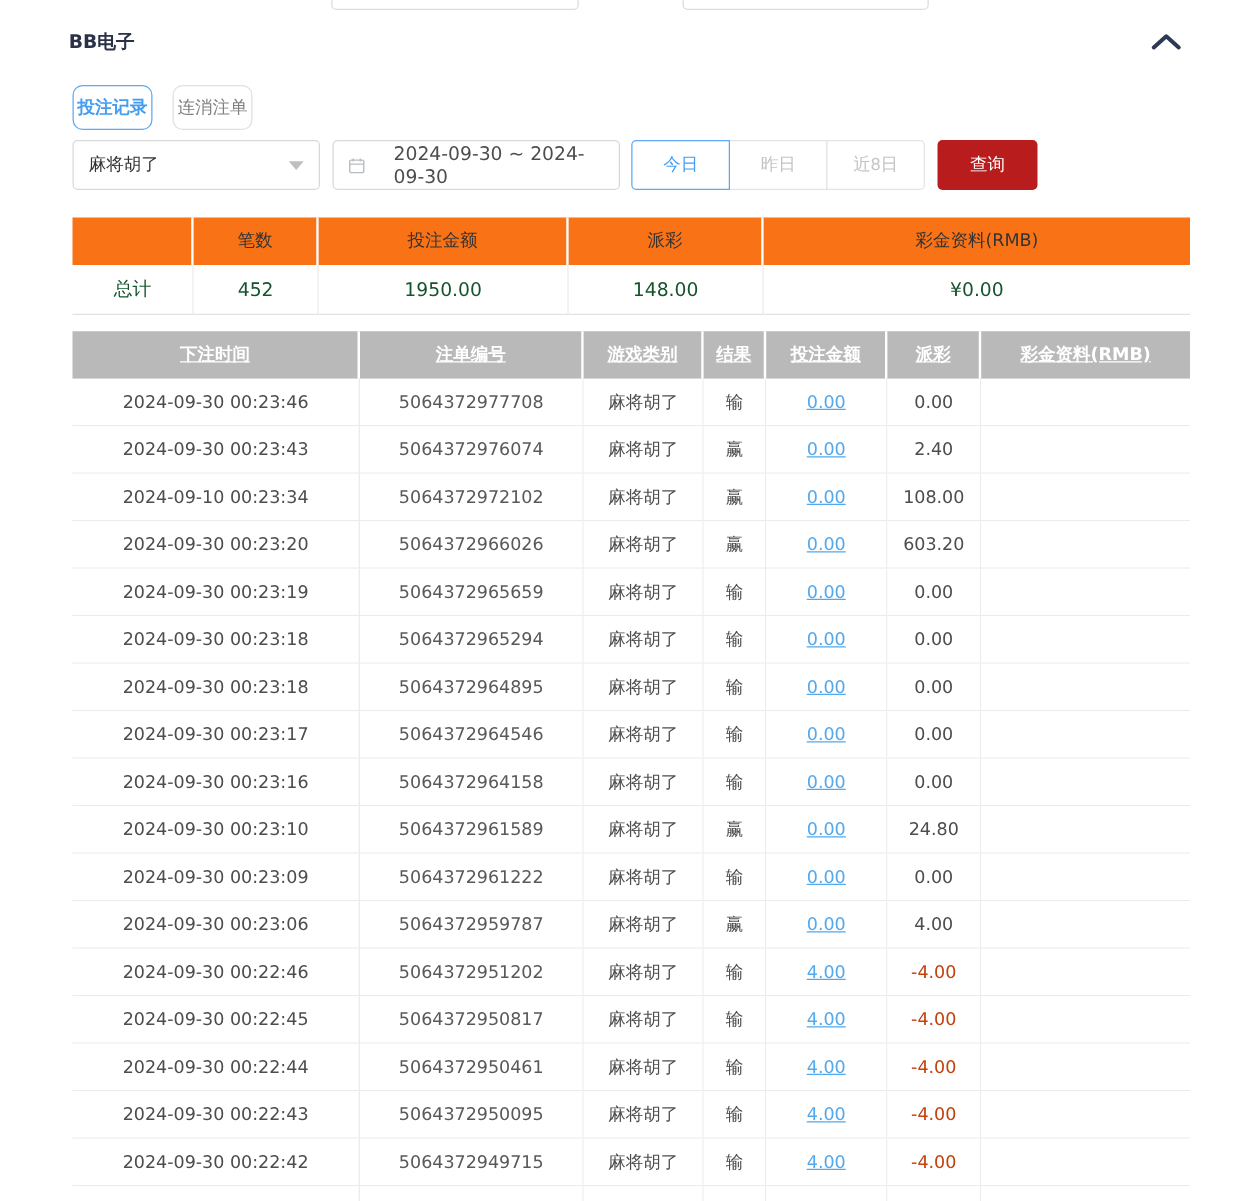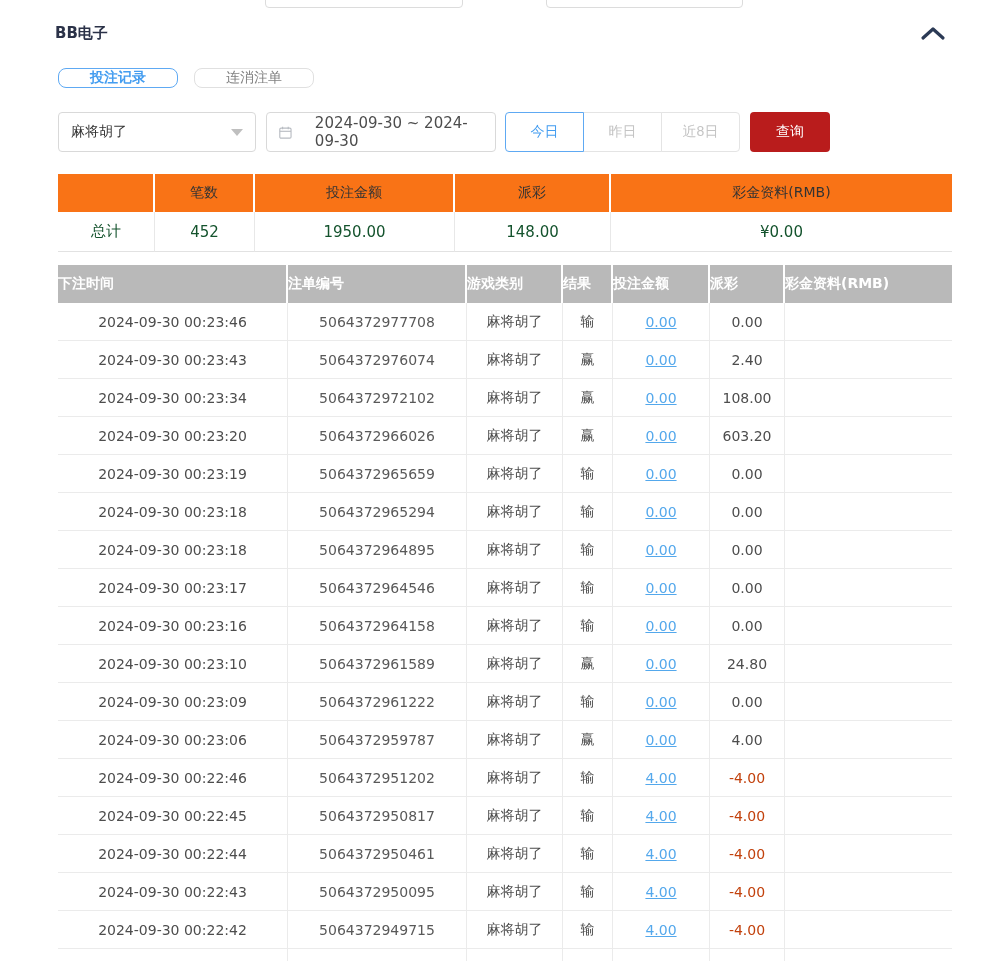--- a/index.html
+++ b/index.html
@@ -14,21 +14,21 @@
   .tp2 { left:546px; width:197px; }
 
   
   .hdr { position:absolute; top:24px; left:55px; right:38px; display:flex;
     justify-content:space-between; align-items:flex-start; }
   .title { font-size:15px; font-weight:bold; color:#2b3248; }
   .chevron { width:26px; height:20px; cursor:pointer; margin-right:6px; }
 
   
   .tabs { position:absolute; top:68px; left:58px; display:flex; gap:16px; }
-  .tab { height:20px; padding:0 31px; display:flex; align-items:center; font-size:14px;
+  .tab { height:36px; padding:0 3px; display:flex; align-items:center; font-size:14px;
     border:1px solid #e0e0e0; border-radius:8px; color:#808080; background:#fff; cursor:pointer; }
   .tab.active { border-color:#5ea9f3; color:#449df0; font-weight:bold; }
 
   
   .filters { position:absolute; top:112px; left:58px; display:flex; align-items:center; }
   .select { width:198px; height:40px; border:1px solid #d9d9d9; border-radius:4px;
     display:flex; align-items:center; padding:0 12px; font-size:14px; color:#333;
     justify-content:space-between; cursor:pointer; }
   .caret { width:0; height:0; border-left:6px solid transparent; border-right:6px solid transparent;
     border-top:7px solid #bfbfbf; }
@@ -50,21 +50,21 @@
   .summary-tbl { position:absolute; top:174px; left:58px; width:894px; }
   .summary-tbl th { height:38px; background:#f97316; font-size:14px; font-weight:400;
     color:#333; text-align:center; border-right:2px solid #fff; }
   .summary-tbl th:last-child { border-right:none; }
   .summary-tbl td { height:40px; background:#fff; font-size:15px; color:#14532d; text-align:center;
     border-right:1px solid #e8e8e8; border-bottom:1px solid #e2e2e2; }
   .summary-tbl td:last-child { border-right:none; }
 
   .records-tbl { position:absolute; top:265px; left:58px; width:894px; }
   .records-tbl th { height:38px; background:#b9b9b9; color:#fff; font-size:14px; font-weight:bold;
-    text-align:left; border-right:2px solid #fff; overflow:hidden; white-space:nowrap; }
+    text-align:center; border-right:2px solid #fff; overflow:hidden; white-space:nowrap;text-decoration:underline; }
   .records-tbl th:last-child { border-right:none; }
   .records-tbl td { height:38px; background:#fff; font-size:14px; color:#4d4d4d; text-align:center;
     border-right:1px solid #ebebeb; border-bottom:1px solid #ebebeb; overflow:hidden; white-space:nowrap; }
   .records-tbl td:last-child { border-right:none; }
   .records-tbl td.betid { color:#595959; }
   .records-tbl a.amount-link { color:#54a8ec; text-decoration:underline; cursor:pointer; }
   .records-tbl td.neg { color:#c2410c; }
 </style>
 </head>
 <body>
@@ -170,21 +170,21 @@
         <tr>
           <td>2024-09-30 00:23:43</td>
           <td class="betid">5064372976074</td>
           <td>麻将胡了</td>
           <td>赢</td>
           <td><a class="amount-link">0.00</a></td>
           <td>2.40</td>
           <td></td>
         </tr>
         <tr>
-          <td>2024-09-30 00:23:34</td>
+          <td>2024-09-10 00:23:34</td>
           <td class="betid">5064372972102</td>
           <td>麻将胡了</td>
           <td>赢</td>
           <td><a class="amount-link">0.00</a></td>
           <td>108.00</td>
           <td></td>
         </tr>
         <tr>
           <td>2024-09-30 00:23:20</td>
           <td class="betid">5064372966026</td>

